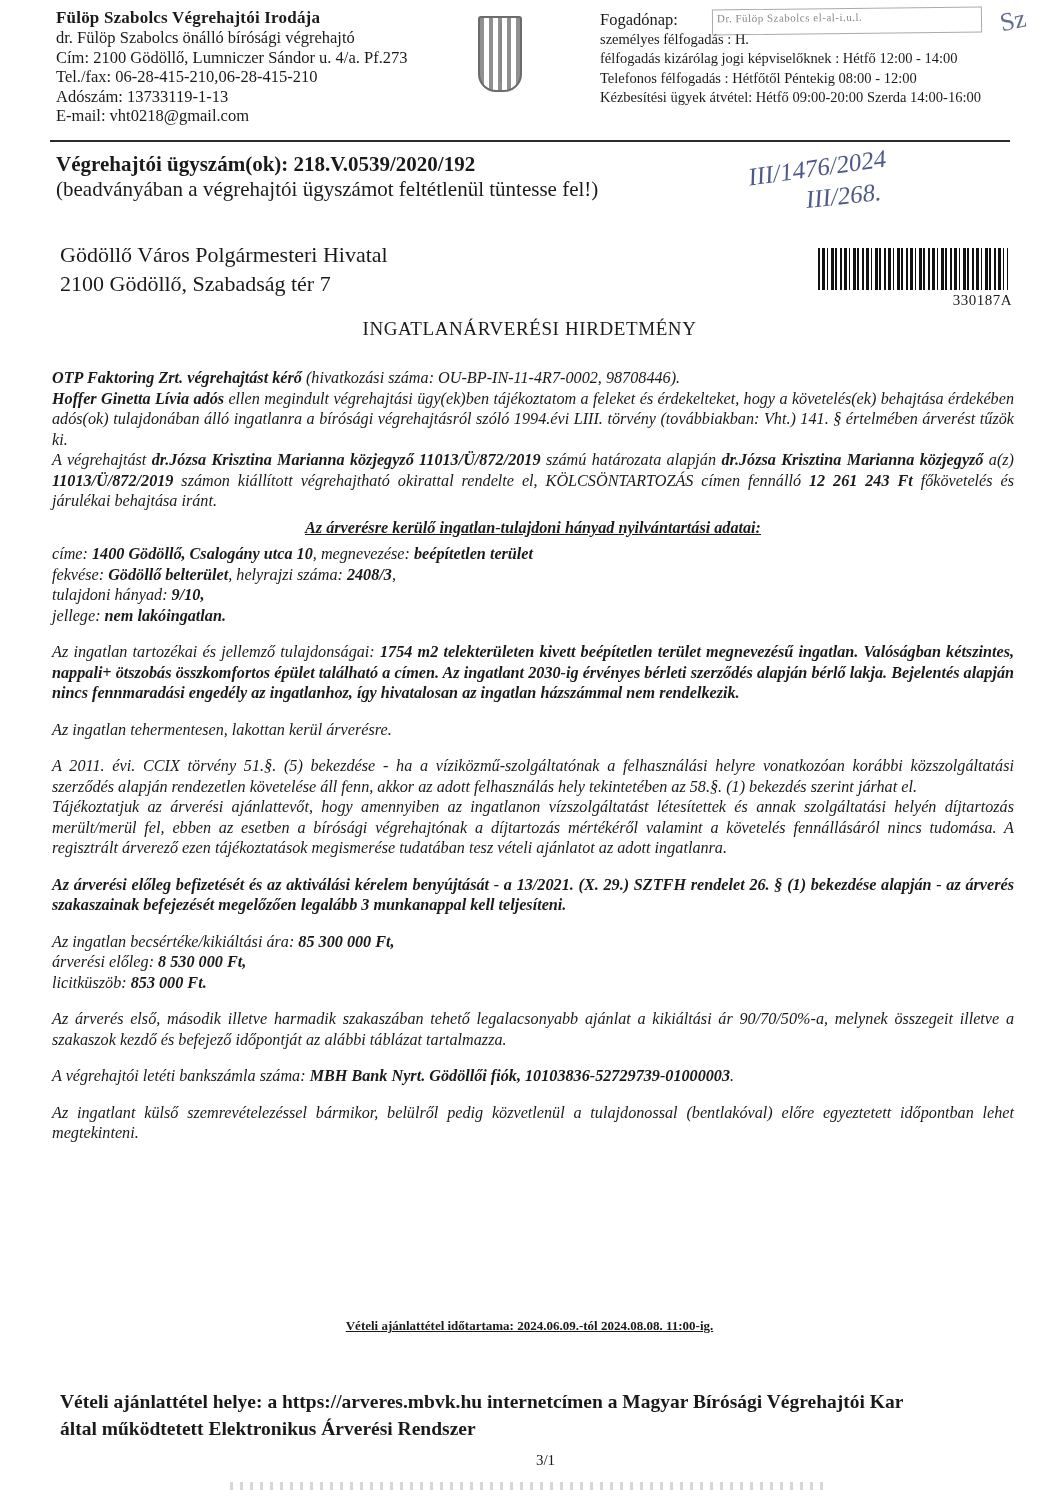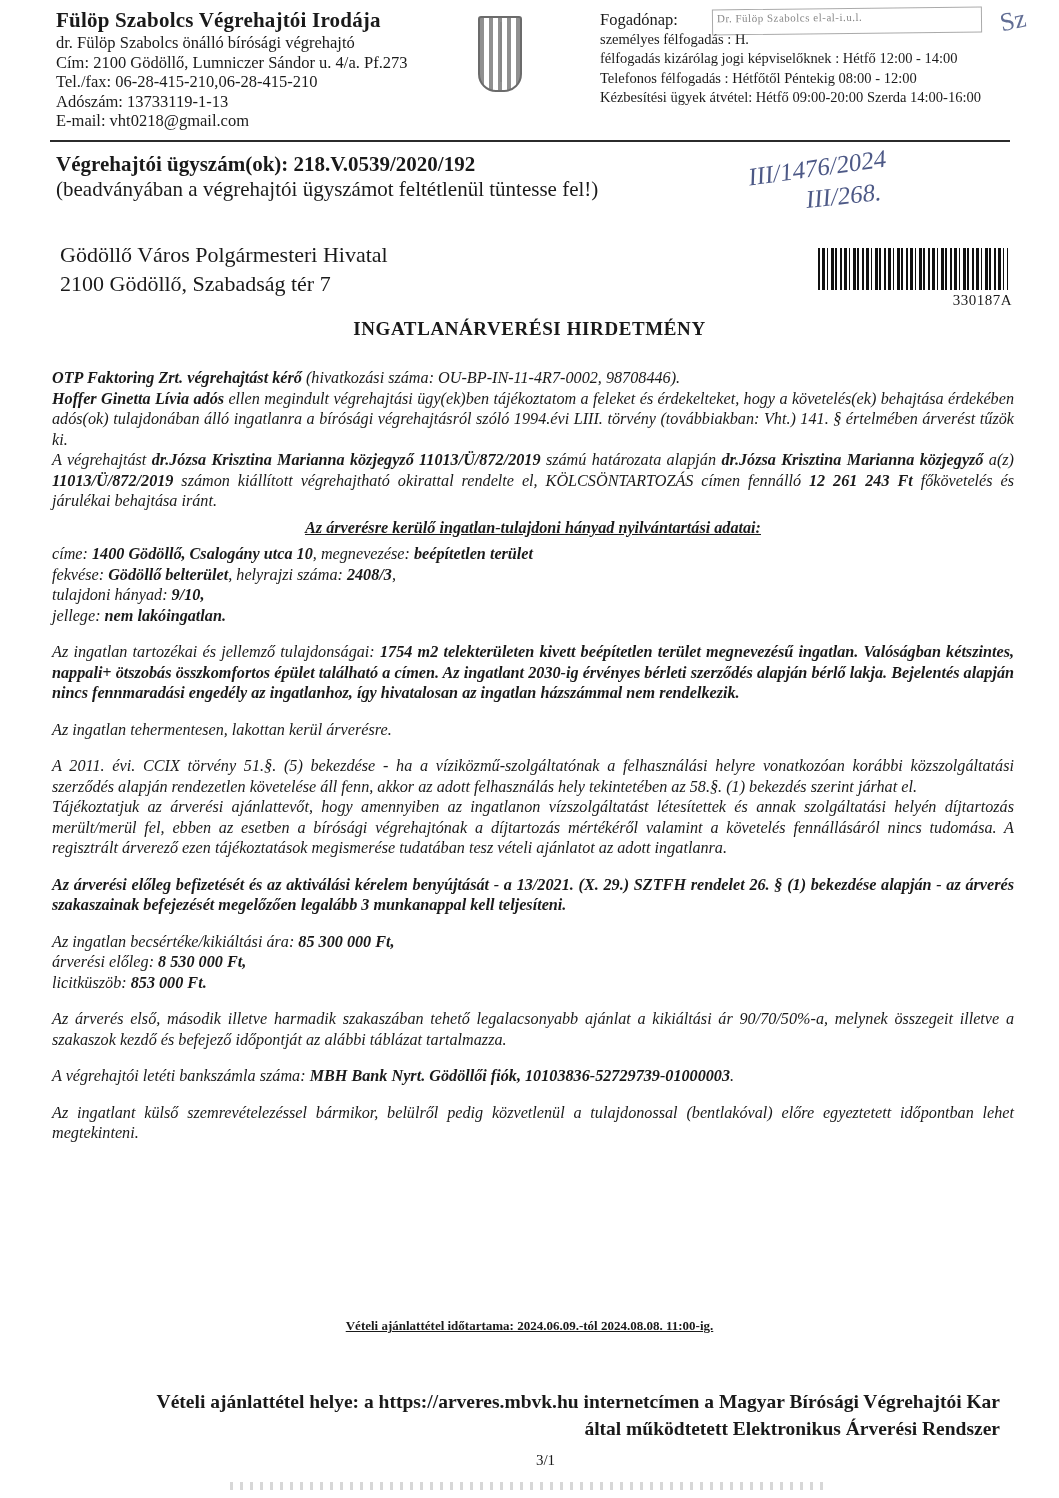--- a/index.html
+++ b/index.html
@@ -8,21 +8,21 @@
     font-family:"Liberation Serif", serif;
     color:#1a1a1a;
     position:relative;
     overflow:hidden;
   }
   .page { position:relative; width:1059px; height:1498px; }
 
   
   .header { position:absolute; left:0; top:0; width:1059px; height:140px; }
   .hdr-left { position:absolute; left:56px; top:8px; width:420px; }
-  .hdr-left .firm { font-weight:bold; font-size:21px; letter-spacing:0.2px; }
+  .hdr-left .firm { font-weight:bold; font-size:17px; letter-spacing:0.2px; }
   .hdr-left .line { font-size:16.5px; line-height:19.5px; }
   .hdr-right { position:absolute; left:556px; top:10px; width:470px; font-size:14.5px; line-height:19.5px;margin-left:44px; }
   .hdr-right .recep { font-size:16.5px; }
 
   
   .crest { position:absolute; left:470px; top:10px; width:58px; height:100px; }
   .crest .shield {
     position:absolute; left:8px; top:6px; width:40px; height:72px;
     border:2px solid #3a3a3a; border-radius:3px 3px 18px 18px;
     background:
@@ -64,34 +64,34 @@
     background:
       repeating-linear-gradient(90deg,
         #111 0 2px, #fff 2px 4px, #111 4px 7px, #fff 7px 9px,
         #111 9px 10px, #fff 10px 13px, #111 13px 16px, #fff 16px 17px,
         #111 17px 19px, #fff 19px 22px);
   }
   .barcode-num { text-align:right; font-size:15px; margin-top:2px; letter-spacing:.5px; }
 
   
   .doc-title { position:absolute; left:0; top:318px; width:1059px; text-align:center;
-               font-size:19px; font-weight:bold; letter-spacing:.6px; }
+               font-size:19px; font-weight:normal; letter-spacing:.6px; }
 
   
   .body { position:absolute; left:52px; top:368px; width:962px; font-size:16.2px; line-height:20.5px; text-align:justify;font-style:italic; }
   .body p { margin:0 0 0 0; }
   .sp { height:16px; }
   .sp-s { height:6px; }
   b { font-weight:bold; }
   .ul-center { text-align:center; font-weight:bold; text-decoration:underline; }
 
   
   .dur { position:absolute; left:0; top:1318px; width:1059px; text-align:center;
          font-size:13px; font-weight:bold; text-decoration:underline; }
-  .place { position:absolute; left:60px; top:1388px; width:940px; text-align:right;
+  .place { position:absolute; left:60px; top:1388px; width:940px; text-align:left;
            font-size:19.5px; font-weight:bold; line-height:27px; }
   .pagenum { position:absolute; left:16px; top:1452px; width:1059px; text-align:center; font-size:15px; }
   .fadeline { position:absolute; left:230px; top:1482px; width:600px; height:8px;
               background:repeating-linear-gradient(90deg,#bdbdbd 0 3px,#fff 3px 10px); opacity:.6; }
 </style>
 </head>
 <body>
 
 <div class="page">
 

